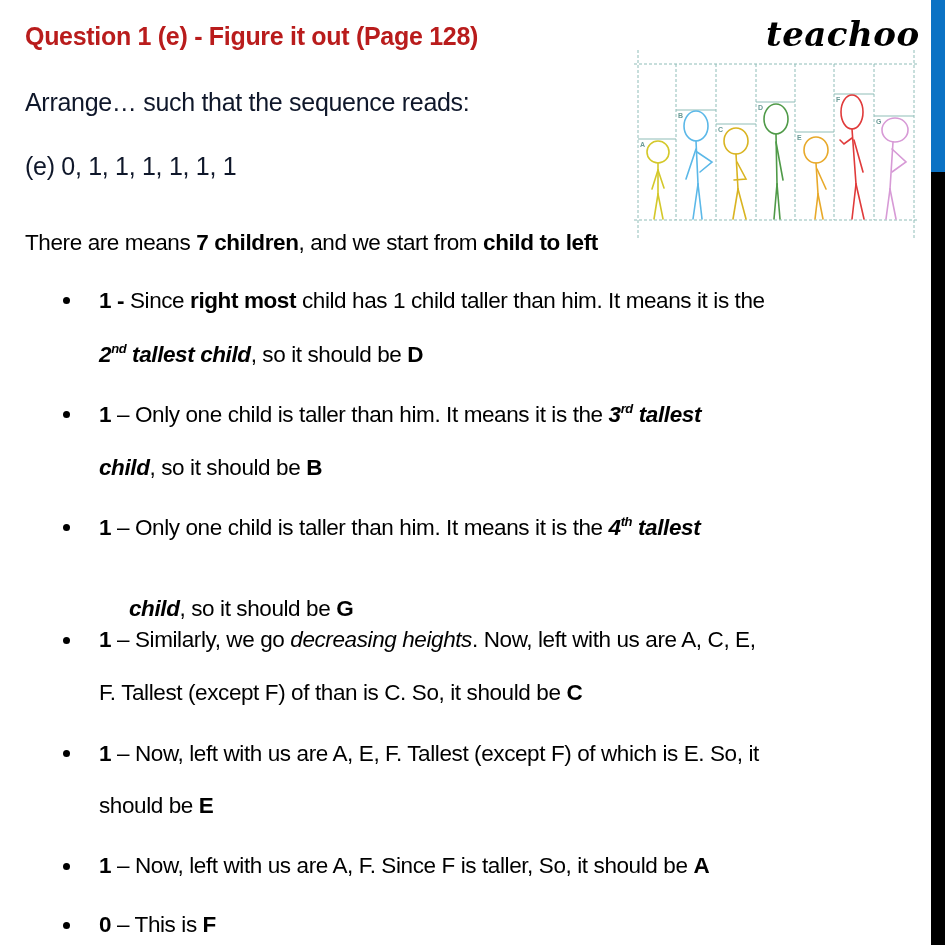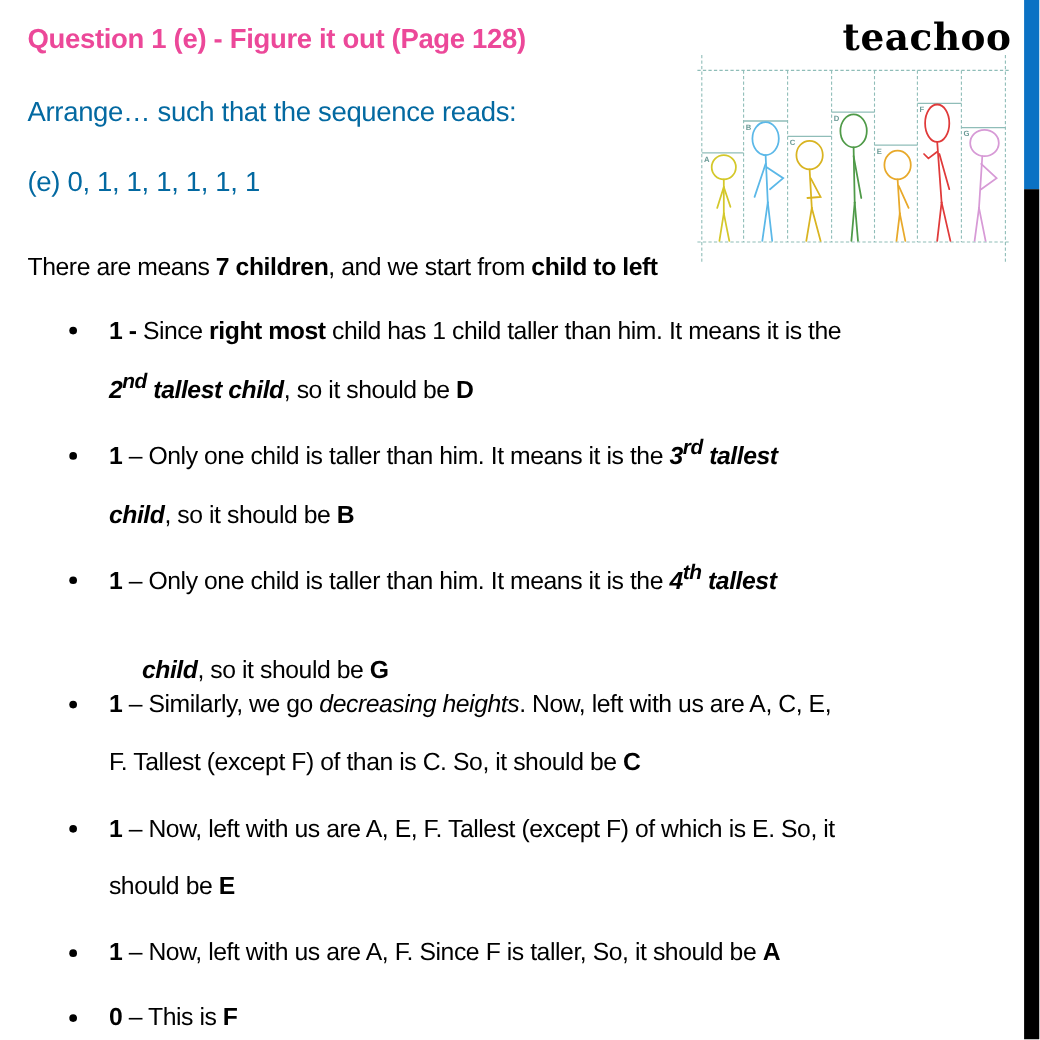--- a/index.html
+++ b/index.html
@@ -4,48 +4,48 @@
 <style>
   html, body { margin: 0; padding: 0; }
   body {
     width: 945px; height: 945px; position: relative; overflow: hidden;
     background: #ffffff;
     font-family: "Liberation Sans", sans-serif;
     color: #000;
   }
   .q-title {
     position: absolute; left: 25px; top: 22px;
-    font-size: 25px; font-weight: bold; color: #ec4899;
+    font-size: 25px; font-weight: bold; color: #b91c1c;
     letter-spacing: -0.3px;
   }
   .q-line {
     position: absolute; left: 25px;
-    font-size: 25px; color: #0369a1; letter-spacing: -0.3px;
+    font-size: 25px; color: #0f172a; letter-spacing: -0.3px;
   }
   .logo {
     position: absolute; left: 766px; top: 14px;
-    font-family: "DejaVu Serif", serif; font-weight: bold;
+    font-family: "DejaVu Serif", serif; font-style: italic; font-weight: bold;
     font-size: 34px; color: #000; letter-spacing: 0.5px;
   }
   .side-bar-blue { position: absolute; left: 931px; top: 0; width: 14px; height: 172px; background: #0b72c4; }
   .side-bar-black { position: absolute; left: 931px; top: 172px; width: 14px; height: 773px; background: #000; }
   .figure { position: absolute; left: 630px; top: 44px; width: 292px; height: 200px; }
   .intro {
     position: absolute; left: 25px; top: 230px;
     font-size: 22.5px; letter-spacing: -0.4px;
   }
   .bullet-line {
     position: absolute; left: 99px; font-size: 22.5px; letter-spacing: -0.4px; white-space: nowrap; text-align: right;
   }
   .dot {
     position: absolute; left: 63px; width: 7px; height: 7px; border-radius: 50%; background: #000;
   }
   b { font-weight: bold; }
   .bi { font-weight: bold; font-style: italic; }
-  sup { font-size: 19px; vertical-align: 9px; line-height: 0; }
+  sup { font-size: 13px; vertical-align: 9px; line-height: 0; }
 </style>
 </head>
 <body>
 
 <div class="q-title">Question 1 (e) - Figure it out (Page 128)</div>
 <div class="q-line" style="top:88px;">Arrange… such that the sequence reads:</div>
 <div class="q-line" style="top:152px;">(e) 0, 1, 1, 1, 1, 1, 1</div>
 
 <div class="logo">teachoo</div>
 

